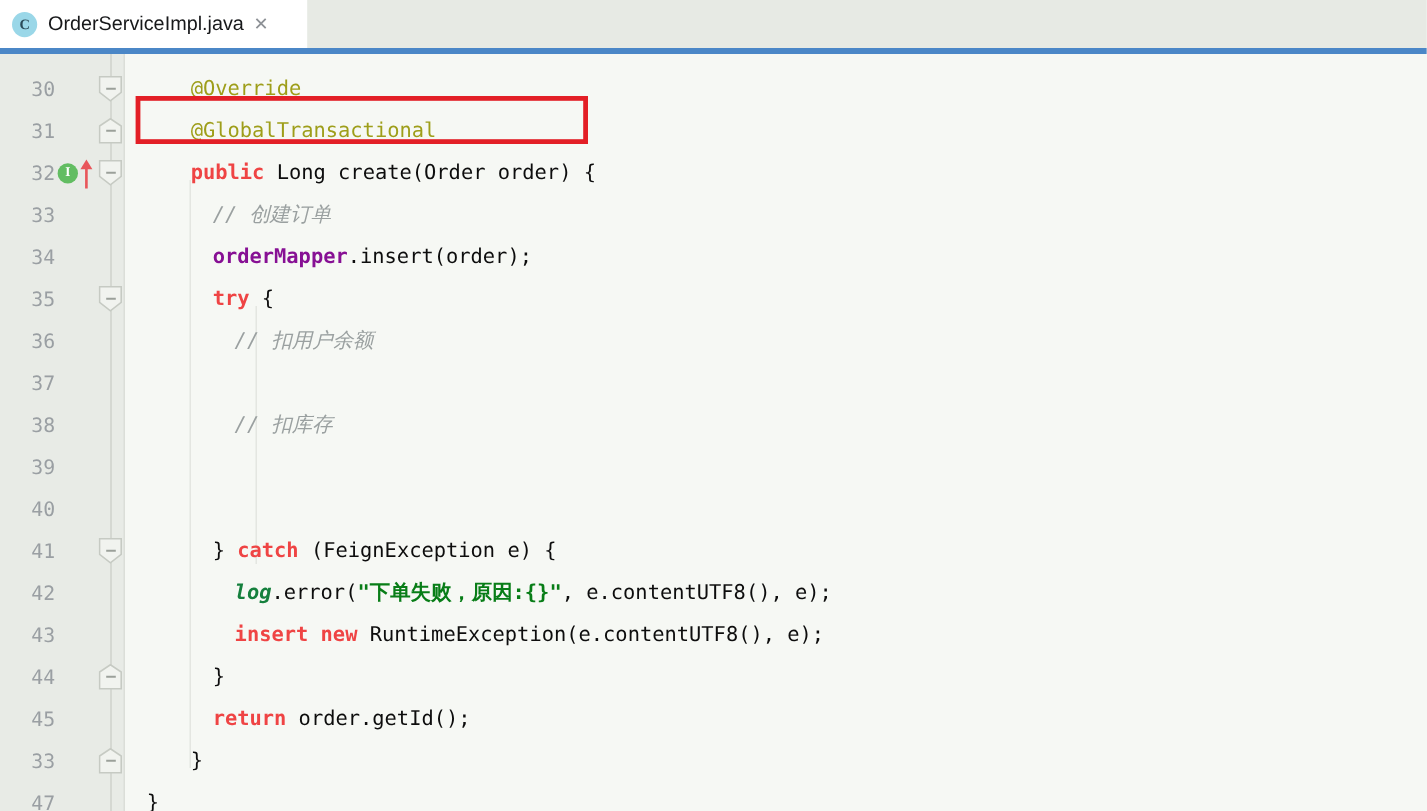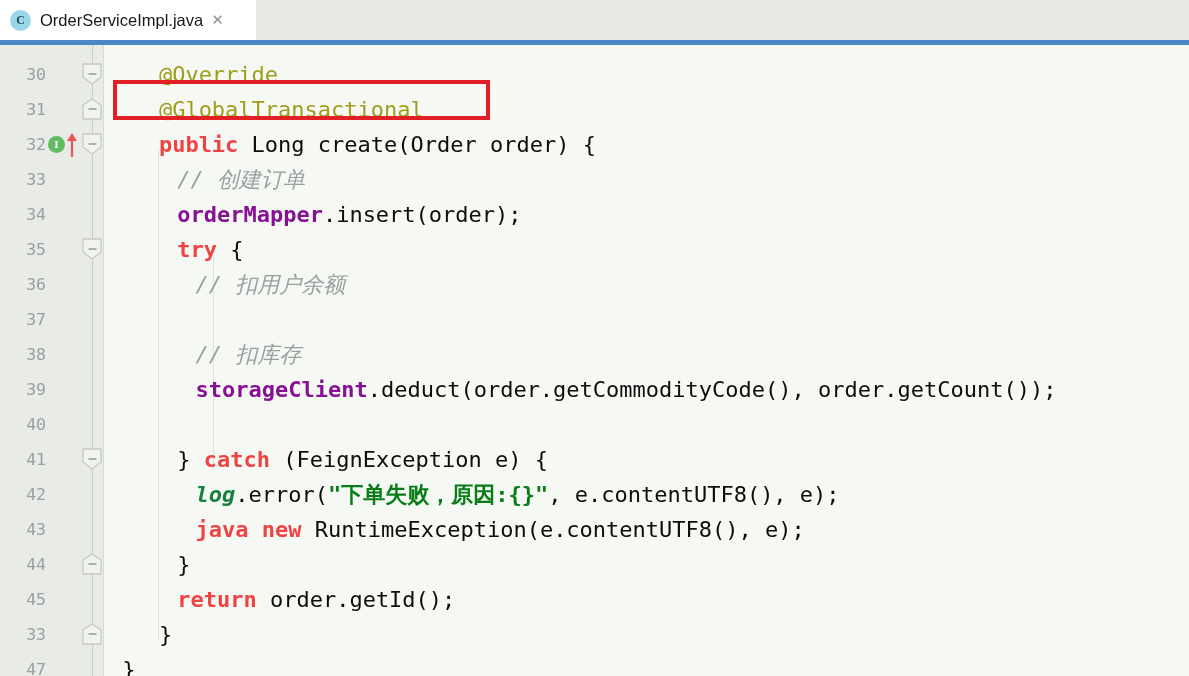--- a/index.html
+++ b/index.html
@@ -103,21 +103,21 @@
   
   .guide {
     position: absolute; width: 1px; background: #dfe2dd;
   }
 
   
   .code {
     position: absolute; left: 104px; top: 0; height: 35px;
     line-height: 35px; white-space: pre;
     font-family: "DejaVu Sans Mono", monospace;
-    font-size: 22px;
+    font-size: 17px;
     color: #0d0d0d;
   }
   .kw   { color: #ef4444; font-weight: bold; }
   .anno { color: #9e9e1a; }
   .cmt  { color: #9aa0a0; font-style: italic; }
   .fld  { color: #871094; font-weight: bold; }
   .sfld { color: #15803d; font-weight: bold; font-style: italic; }
   .str  { color: #087d17; font-weight: bold; }
   .pl   { color: #0d0d0d; }
 
@@ -184,37 +184,36 @@
         </div>
         <div class="row" style="top: 257px;">
           <div class="lineno">37</div>
         </div>
         <div class="row" style="top: 292px;">
           <div class="lineno">38</div>
           <div class="code" style="left: 195.5px;"><span class="cmt">// 扣库存</span></div>
         </div>
         <div class="row" style="top: 327px;">
           <div class="lineno">39</div>
-          <div class="code" style="left: 195.5px;"><span class="fld">storageClient</span><span class="pl">.deduct(order.getCommodityCode(), order.getCount());</span></div>
         </div>
         <div class="row" style="top: 362px;">
           <div class="lineno">40</div>
           <div class="code" style="left: 104px;"></div>
         </div>
         <div class="row" style="top: 397px;">
           <div class="lineno">41</div>
           <div class="code" style="left: 177.2px;"><span class="pl">} </span><span class="kw">catch</span><span class="pl"> (FeignException e) {</span></div>
         </div>
         <div class="row" style="top: 432px;">
           <div class="lineno">42</div>
           <div class="code" style="left: 195.5px;"><span class="sfld">log</span><span class="pl">.error(</span><span class="str">"下单失败，原因:{}"</span><span class="pl">, e.contentUTF8(), e);</span></div>
         </div>
         <div class="row" style="top: 467px;">
           <div class="lineno">43</div>
-          <div class="code" style="left: 195.5px;"><span class="kw">java new</span><span class="pl"> RuntimeException(e.contentUTF8(), e);</span></div>
+          <div class="code" style="left: 195.5px;"><span class="kw">insert new</span><span class="pl"> RuntimeException(e.contentUTF8(), e);</span></div>
         </div>
         <div class="row" style="top: 502px;">
           <div class="lineno">44</div>
           <div class="code" style="left: 177.2px;"><span class="pl">}</span></div>
         </div>
         <div class="row" style="top: 537px;">
           <div class="lineno">45</div>
           <div class="code" style="left: 177.2px;"><span class="kw">return</span><span class="pl"> order.getId();</span></div>
         </div>
         <div class="row" style="top: 572px;">

